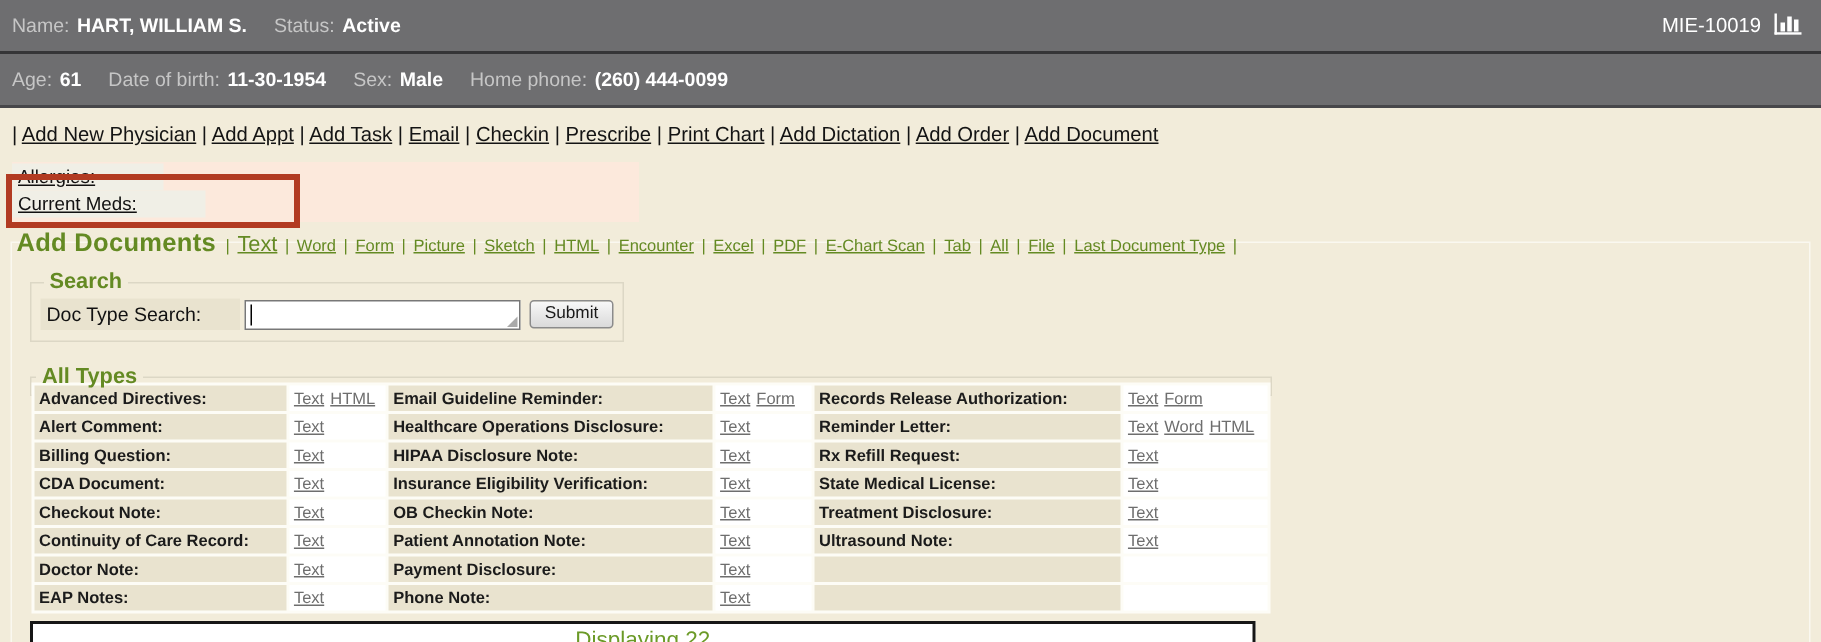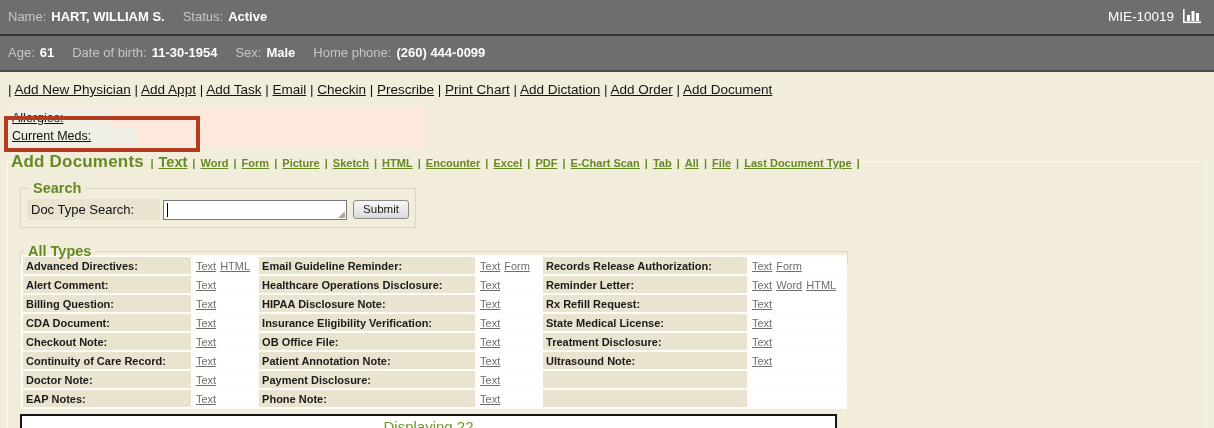--- a/index.html
+++ b/index.html
@@ -30,21 +30,21 @@
 
   
   .annotation-box { position:absolute; left:4px; top:116px; width:196px; height:36px;
                     border:4px solid #b23b22; z-index:9; pointer-events:none; }
 
   
   .content-box { margin:13px 7px 0 7px; border:1px solid #faf8f0; height:300px; position:relative; }
 
   .doc-header { margin:-10px 0 0 3px; white-space:nowrap; }
   .page-title { color:#648a23; font-size:17px; font-weight:bold; letter-spacing:0.2px; }
-  .type-links { color:#648a23; font-size:11px; font-weight:bold; }
+  .type-links { color:#648a23; font-size:11px; font-weight:normal; }
   .type-links a { color:#648a23; text-decoration:underline; cursor:pointer; }
   .type-links a.big { font-size:14.5px; }
   .type-links .sep { text-decoration:none; margin:0 2px; }
 
   fieldset { border:1px solid #dcd7c5; margin-left:12px; background:transparent; }
   legend { color:#648a23; font-weight:bold; font-size:14.5px; padding:0 4px; margin-left:2px; }
 
   .search-fs { width:378px; margin-top:8px; padding:3px 6px 7px 6px; }
   .search-row { display:flex; align-items:center; }
   .field-label { background:#e9e3cf; font-size:13px; color:#111; padding:3px 26px 3px 4px; white-space:nowrap; }
@@ -173,21 +173,21 @@
           <td class="lab">CDA Document:</td>
           <td class="lnk"><a>Text</a></td>
           <td class="lab">Insurance Eligibility Verification:</td>
           <td class="lnk"><a>Text</a></td>
           <td class="lab">State Medical License:</td>
           <td class="lnk"><a>Text</a></td>
         </tr>
         <tr>
           <td class="lab">Checkout Note:</td>
           <td class="lnk"><a>Text</a></td>
-          <td class="lab">OB Office File:</td>
+          <td class="lab">OB Checkin Note:</td>
           <td class="lnk"><a>Text</a></td>
           <td class="lab">Treatment Disclosure:</td>
           <td class="lnk"><a>Text</a></td>
         </tr>
         <tr>
           <td class="lab">Continuity of Care Record:</td>
           <td class="lnk"><a>Text</a></td>
           <td class="lab">Patient Annotation Note:</td>
           <td class="lnk"><a>Text</a></td>
           <td class="lab">Ultrasound Note:</td>

